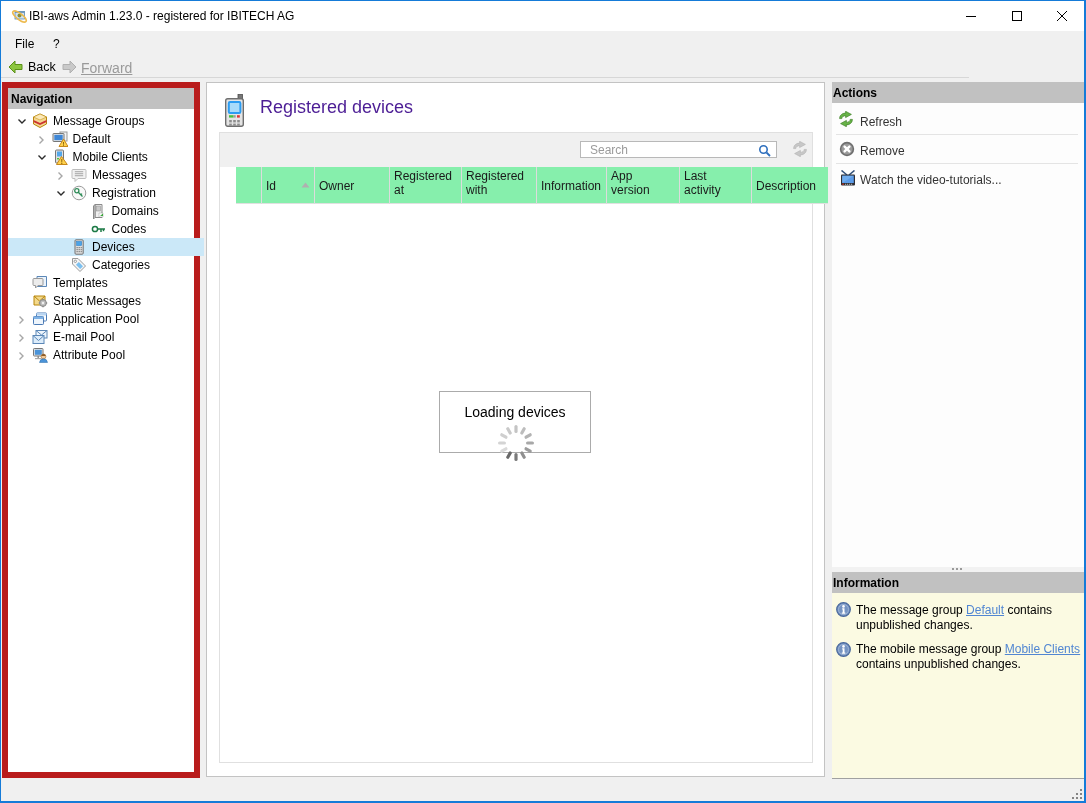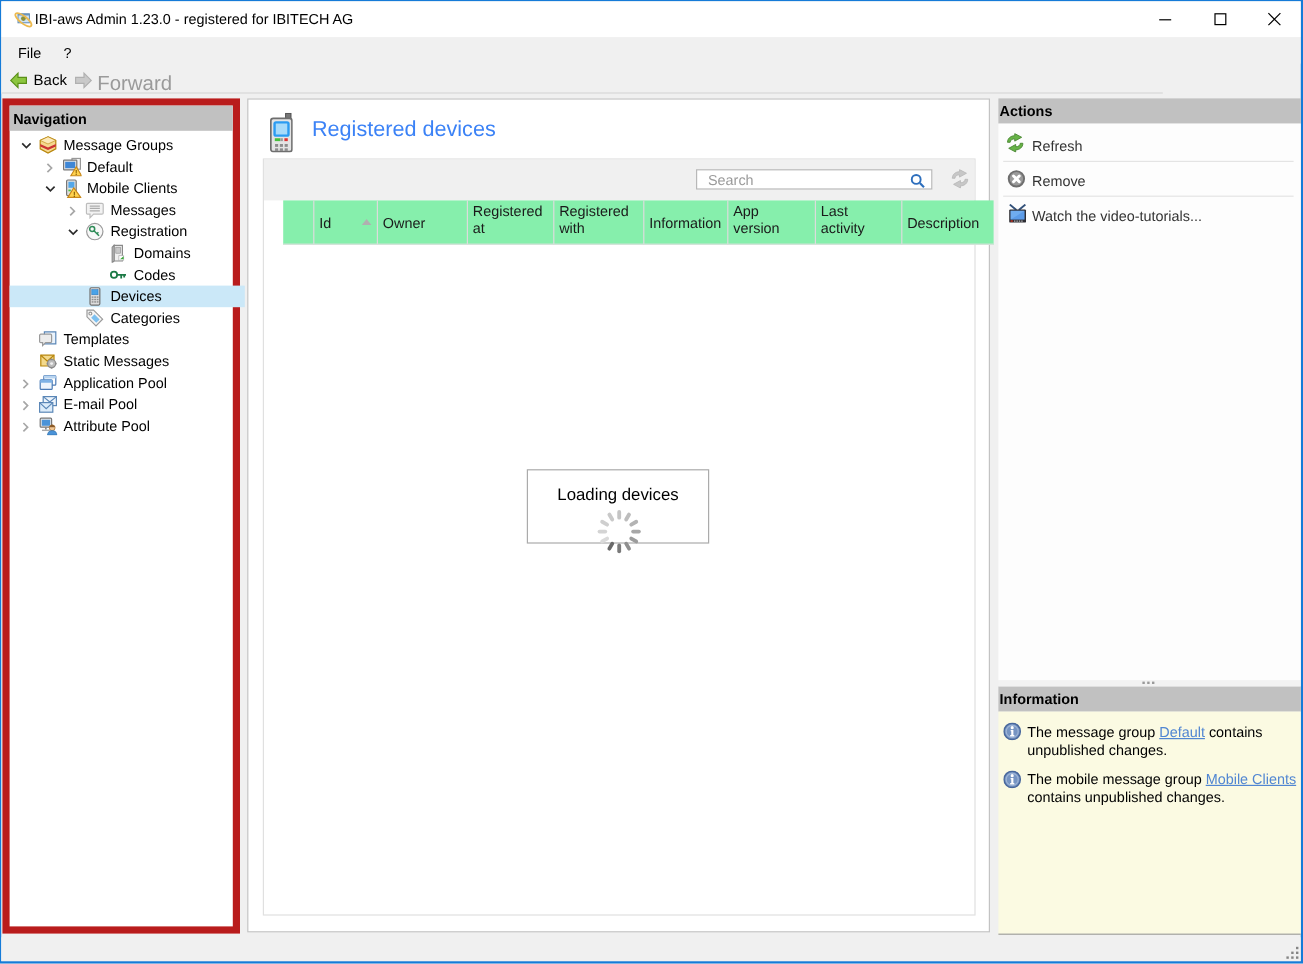--- a/index.html
+++ b/index.html
@@ -23,21 +23,21 @@
 .toolbar { position:absolute; left:0; top:52px; width:968px; height:25px; background:#f0f0f0; border-bottom:1px solid #d7d7d7; }
 .panelhdr { height:21px; background:#c1c1c1; font-weight:bold; font-size:12px; padding:4px 0 0 3px; color:#000; }
 .navpanel { position:absolute; left:1px; top:81px; width:198px; height:696px; background:#fff; border:6px solid #b91c1c; }
 .tree { position:absolute; left:0; top:24px; width:195px; }
 .trow { position:relative; height:18px; width:196px; }
 .trow .lbl { position:absolute; top:2px; font-size:12px; white-space:nowrap; }
 .trow svg.chev { position:absolute; top:5px; }
 .trow .ticon { position:absolute; top:1px; width:16px; height:16px; }
 .sel { background:#cbe8f8; }
 .centerpanel { position:absolute; left:205px; top:81px; width:619px; height:695px; background:#fff; border:1px solid #c3c3c3; }
-.cp-title { position:absolute; left:53px; top:14px; font-size:18px; color:#3b82f6; }
+.cp-title { position:absolute; left:53px; top:14px; font-size:18px; color:#4c1d95; }
 .cp-icon { position:absolute; left:18px; top:11px; }
 .innerbox { position:absolute; left:12px; top:49px; width:594px; height:631px; border:1px solid #e0e0e0; background:#fff; }
 .cp-toolbar { position:absolute; left:0; top:0; width:592px; height:34px; background:#f0f0f0; }
 .searchbox { position:absolute; left:360px; top:8px; width:197px; height:17px; background:#fff; border:1px solid #b8b8b8; }
 .searchbox span { position:absolute; left:9px; top:1px; color:#9b9b9b; font-size:12px; }
 .thead { position:absolute; left:16px; top:34px; width:592px; height:37px; background:#86efac; border-bottom:1px solid #e0e0e0; }
 .th { position:absolute; top:0; height:37px; border-right:1px solid #dcdcdc; font-size:12px; color:#1a1a1a; }
 .th .t { position:absolute; left:4px; top:12px; line-height:14px; }
 .th .t2 { position:absolute; left:4px; top:2px; line-height:14px; }
 .loadbox { position:absolute; left:438px; top:390px; width:152px; height:62px; border:1px solid #ababab; background:#fff; }
@@ -80,21 +80,21 @@
 </div>
 
 <div class="toolbar">
   <svg style="position:absolute;left:7px;top:6px" width="16" height="16" viewBox="0 0 16 16">
     <path d="M7,2 L1,8 L7,14 L7,10.5 L14,10.5 L14,5.5 L7,5.5 Z" fill="#8cc63f" stroke="#5a9018" stroke-width="1"></path>
   </svg>
   <span style="position:absolute;left:27px;top:7px;font-size:12.5px;">Back</span>
   <svg style="position:absolute;left:60px;top:6px" width="16" height="16" viewBox="0 0 16 16">
     <path d="M9,2 L15,8 L9,14 L9,10.5 L2,10.5 L2,5.5 L9,5.5 Z" fill="#c9c9c9" stroke="#b0b0b0" stroke-width="1"></path>
   </svg>
-  <span style="position:absolute;left:80px;top:7px;font-size:17px;color:#9a9a9a;">Forward</span>
+  <span style="position:absolute;left:80px;top:7px;font-size:14px;color:#9a9a9a;text-decoration:underline;">Forward</span>
 </div>
 
 <div class="navpanel">
   <div class="panelhdr">Navigation</div>
   <div class="tree" id="tree">
       <div class="trow">
         <svg class="chev" style="left:9px" width="10" height="9" viewBox="0 0 10 9">
           <path d="M1.5,2.5 L5,6 L8.5,2.5" fill="none" stroke="#2b2b2b" stroke-width="1.4"></path>
         </svg>
         <span class="ticon" style="left:24px"><svg viewBox="0 0 16 16">

